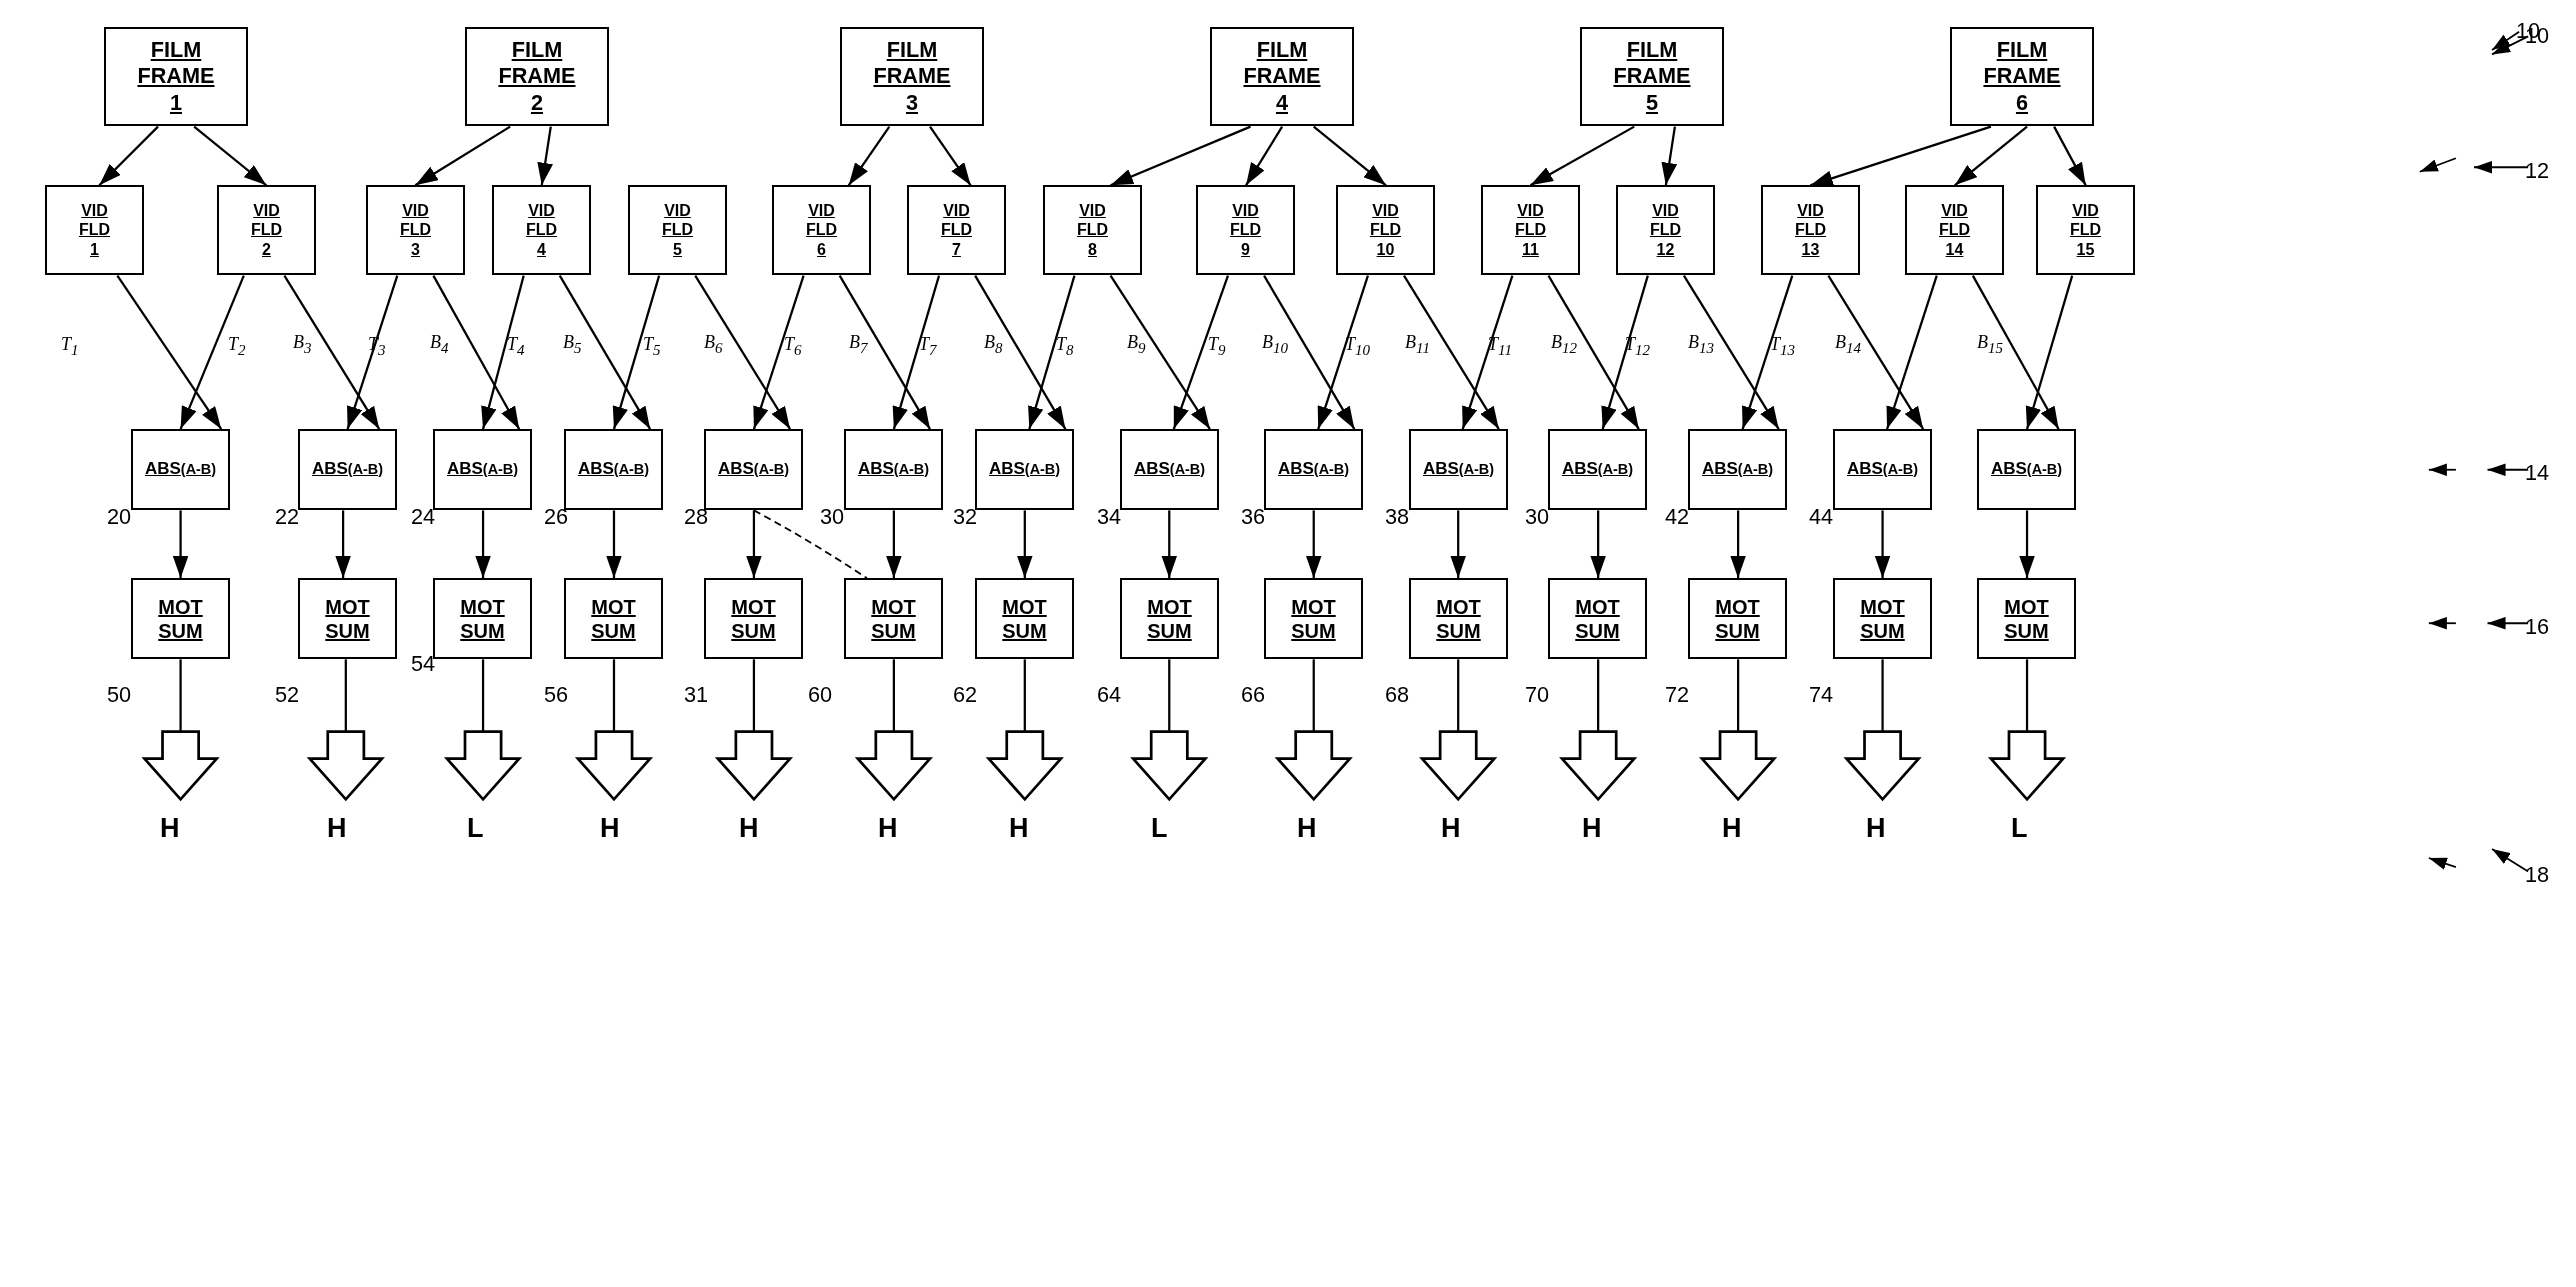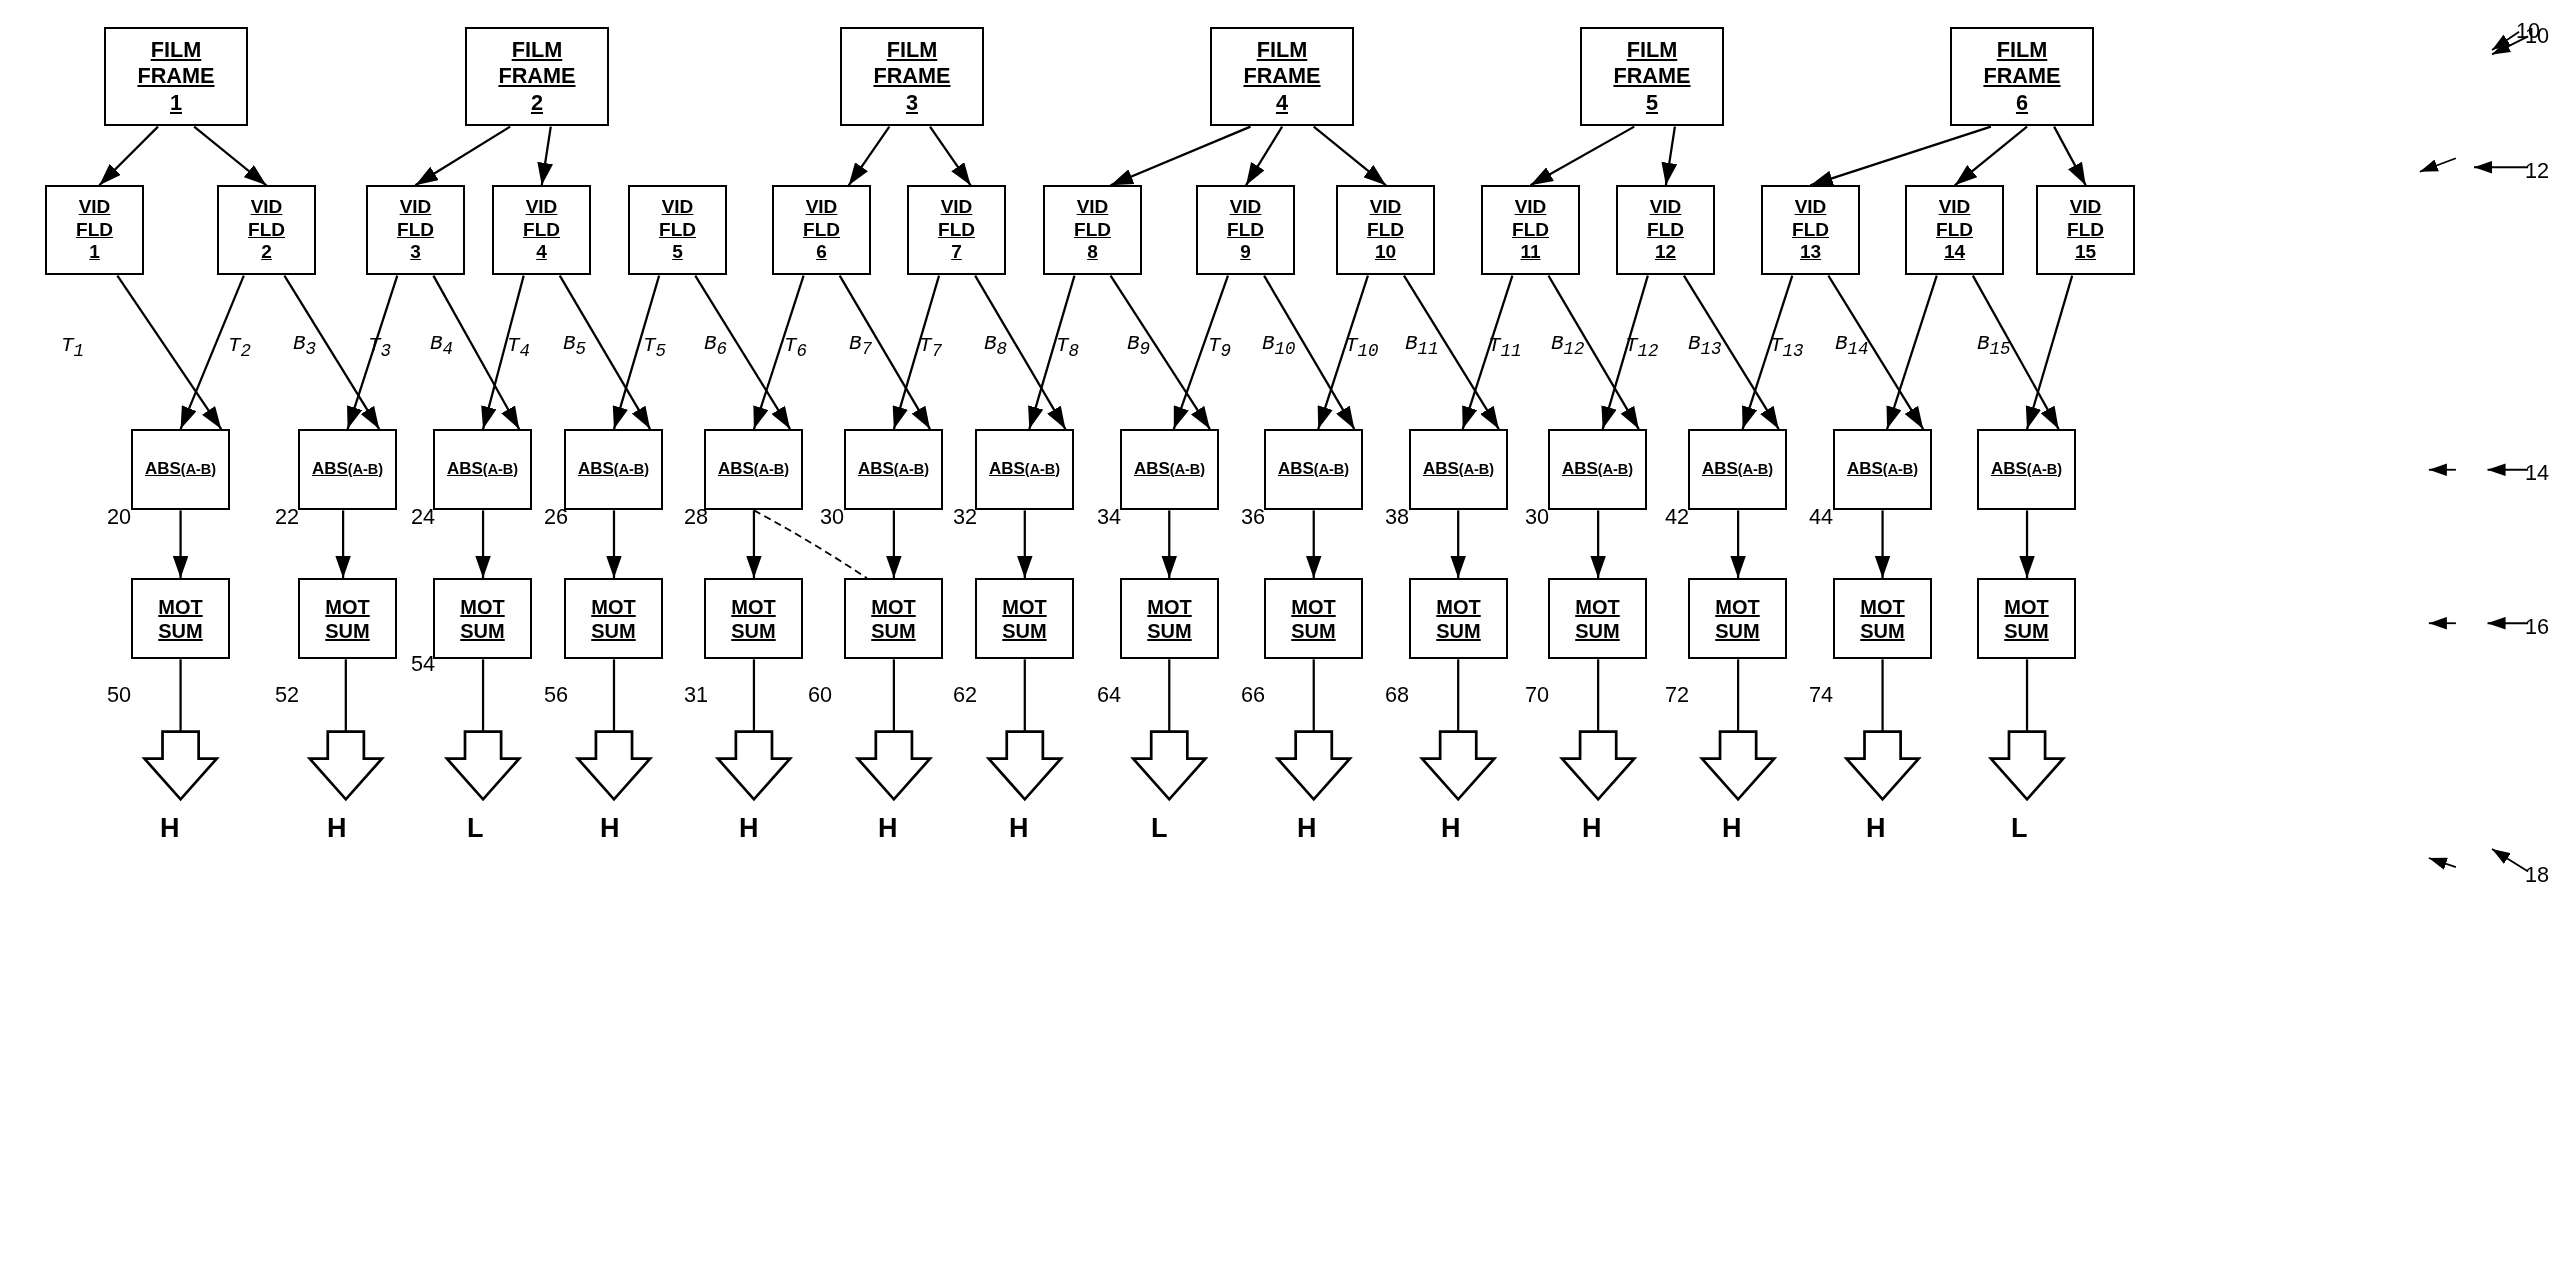--- a/index.html
+++ b/index.html
@@ -30,21 +30,21 @@
       text-decoration: underline;
     }
     .film-frame {
       width: 144px;
       height: 99px;
       font-size: 21.7px;
     }
     .vid-fld {
       width: 99px;
       height: 90px;
-      font-size: 19px;
+      font-size: 16px;
     }
     .abs-box {
       width: 99px;
       height: 81px;
       font-size: 17px;
     }
     .mot-sum {
       width: 99px;
       height: 81px;
       font-size: 20px;
@@ -64,22 +64,22 @@
     }
     .ref-num {
       position: absolute;
       font-size: 21.7px;
       font-family: Arial, sans-serif;
       font-weight: normal;
     }
     .subscript {
       position: absolute;
       font-style: italic;
-      font-family: Liberation Mono, monospace;
-      font-size: 21px;
+      font-family: Liberation Serif, serif;
+      font-size: 18px;
     }
   </style>
 </head>
 <body>
 
 <div class="diagram-container">
 
   <div class="ref-num" style="right:36px; top:18px;">10</div>
 
   <svg class="arrows" viewBox="0 0 2853 1426" width="2576" height="1288">

